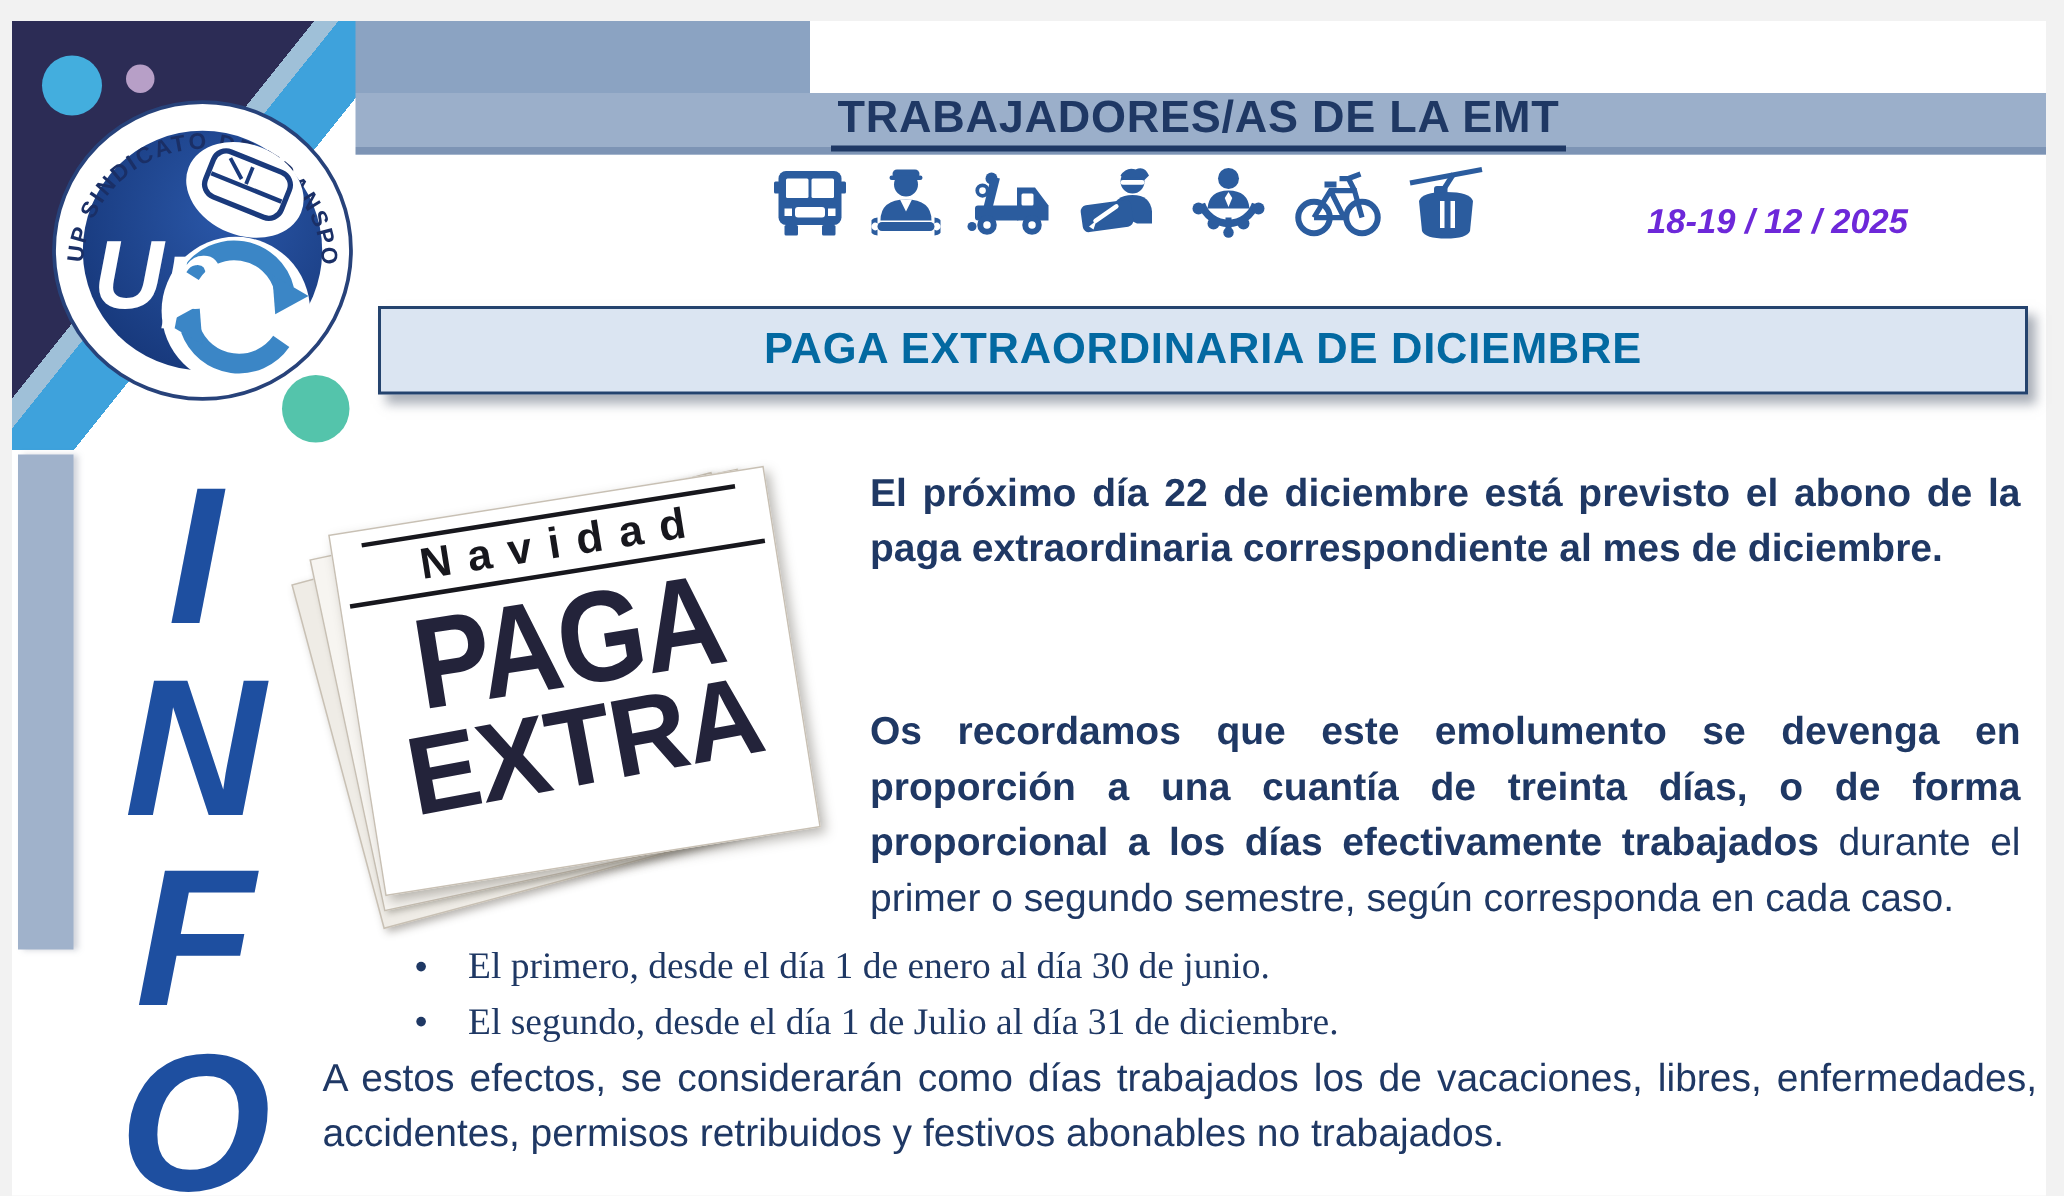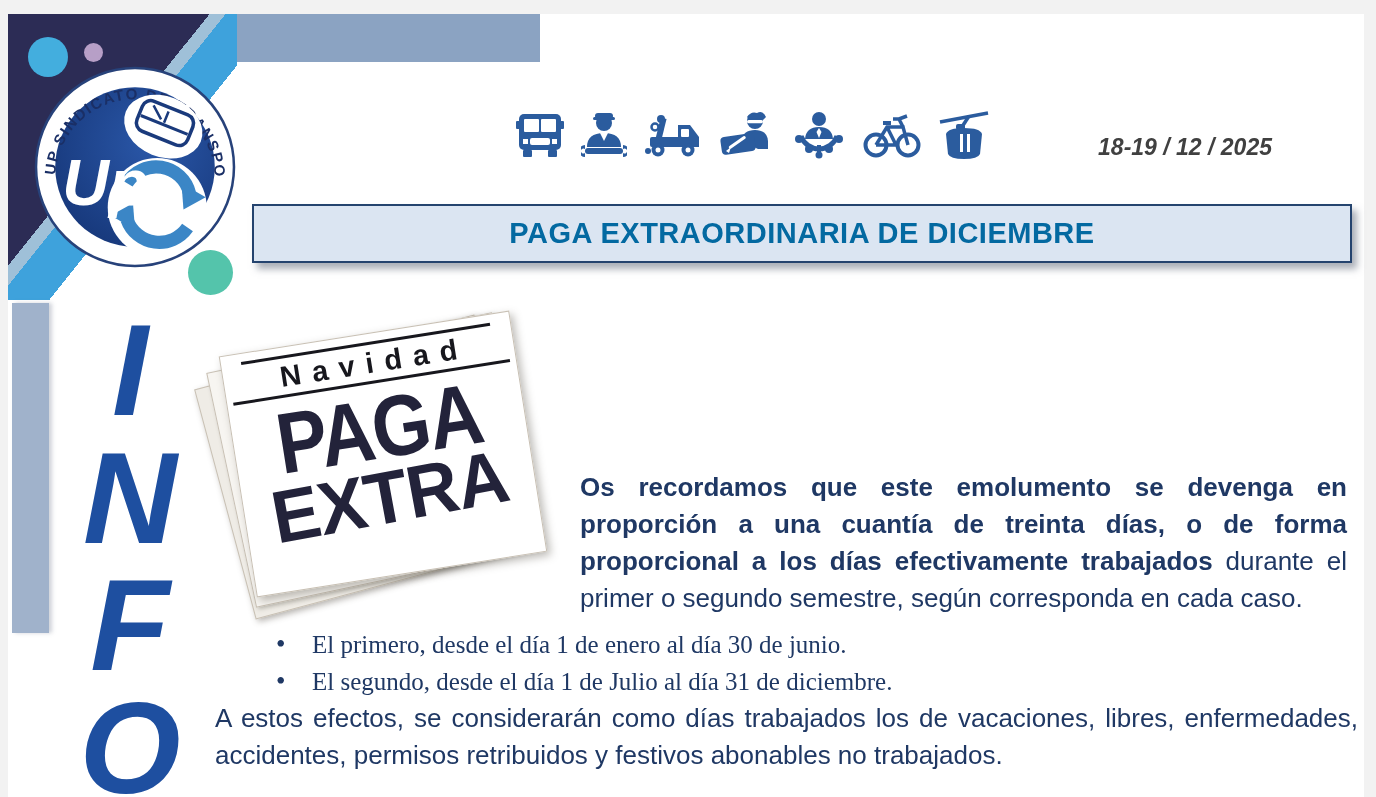--- a/index.html
+++ b/index.html
@@ -22,21 +22,21 @@
   
   .icons-row { position:absolute; left:230px; top:94px; width:1030px; height:54px;
                display:flex; justify-content:center; align-items:center; gap:17px; }
   .icons-row svg { display:block; }
   .ic { fill:#2b5c9e; }
   .icw { fill:#ffffff; }
   .ics { stroke:#2b5c9e; fill:none; }
 
   
   .date { position:absolute; right:92px; top:120px; font-size:23px; font-weight:bold;
-          font-style:italic; color:#404040; }
+          font-style:italic; color:#6d28d9; }
 
   
   .banner-box { position:absolute; left:244px; top:190px; width:1100px; height:59px;
                 background:#dbe5f2; border:2px solid #24436e;
                 box-shadow:5px 6px 7px rgba(100,110,125,0.55);
                 display:flex; align-items:center; justify-content:center; }
   .banner-box span { font-size:29px; font-weight:bold; color:#0369a1; letter-spacing:0.5px; }
 
   
   .logo-square { position:absolute; left:0; top:0; width:229px; height:286px;
@@ -97,20 +97,25 @@
   .bullets li::before { content:"\2022"; position:absolute; left:6px; top:0;
                         font-size:27px; color:#1f3864; }
   .p3 { position:absolute; left:207px; top:686px; width:1143px; font-weight:normal; }
 </style>
 </head>
 <body>
 
 <div class="page">
 
   <div class="top-rect"></div>
+  <div class="header-band">
+    <div class="header-band-inner">
+      <span class="header-title">TRABAJADORES/AS DE LA EMT</span>
+    </div>
+  </div>
 
   <div class="icons-row">
     <span>
       <svg width="48" height="48" viewBox="0 0 48 48">
         <rect class="ic" x="3" y="3" width="42" height="36" rx="5"></rect>
         <rect class="icw" x="8" y="8" width="15" height="13" rx="1"></rect>
         <rect class="icw" x="25" y="8" width="15" height="13" rx="1"></rect>
         <rect class="icw" x="14" y="27" width="20" height="7" rx="2"></rect>
         <rect class="icw" x="7" y="28" width="5" height="5"></rect>
         <rect class="icw" x="36" y="28" width="5" height="5"></rect>
@@ -247,20 +252,21 @@
     <div class="sheet-back1"></div>
     <div class="sheet-main">
       <div class="rule rule-top"></div>
       <div class="tag">Navidad</div>
       <div class="rule rule-bot"></div>
       <div class="big1">PAGA</div>
       <div class="big2">EXTRA</div>
     </div>
   </div>
 
+  <p class="col-right p-just p1 navy">El próximo día 22 de diciembre está previsto el abono de la paga extraordinaria correspondiente al mes de diciembre.</p>
 
   <p class="col-right p-just p2 navy"><span class="seg-bold">Os recordamos que este emolumento se devenga en proporción a una cuantía de treinta días, o de forma proporcional a los días efectivamente trabajados</span><span> durante el primer o segundo semestre, según corresponda en cada caso.</span></p>
 
   <ul class="bullets">
     <li><span>El primero, desde el día 1 de enero al día 30 de junio.</span></li>
     <li><span>El segundo, desde el día 1 de Julio al día 31 de diciembre.</span></li>
   </ul>
 
   <p class="p3 p-just navy">A estos efectos, se considerarán como días trabajados los de vacaciones, libres, enfermedades, accidentes, permisos retribuidos y festivos abonables no trabajados.</p>
 

